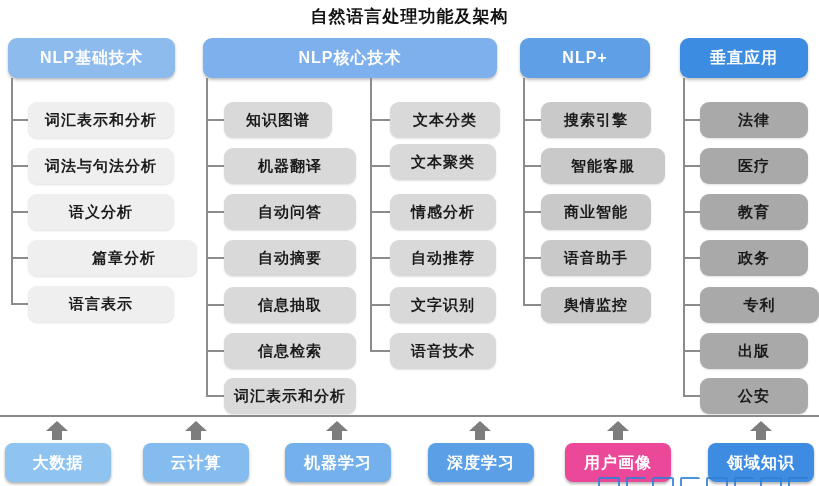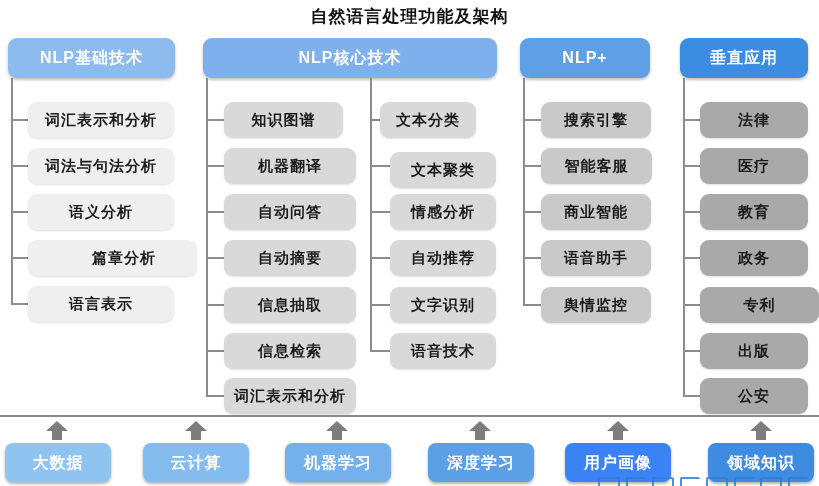--- a/index.html
+++ b/index.html
@@ -61,50 +61,50 @@
 
   <div class="hdr" style="left: 203px; top: 38px; width: 294px; background: rgb(125, 176, 236);">NLP核心技术</div>
   <div class="vline" style="left:206px;top:78px;height:319px;"></div>
   <div class="tick" style="left:206px;top:119px;width:18px;"></div>
   <div class="tick" style="left:206px;top:165px;width:18px;"></div>
   <div class="tick" style="left:206px;top:211px;width:18px;"></div>
   <div class="tick" style="left:206px;top:257px;width:18px;"></div>
   <div class="tick" style="left:206px;top:304px;width:18px;"></div>
   <div class="tick" style="left:206px;top:350px;width:18px;"></div>
   <div class="tick" style="left:206px;top:395px;width:18px;"></div>
-  <div class="box" style="left: 224px; top: 102px; width: 119px; background: rgb(217, 217, 217);">知识图谱</div>
+  <div class="box" style="left: 224px; top: 102px; width: 108px; background: rgb(217, 217, 217);">知识图谱</div>
   <div class="box" style="left: 224px; top: 148px; width: 132px; background: rgb(217, 217, 217);">机器翻译</div>
   <div class="box" style="left: 224px; top: 194px; width: 132px; background: rgb(217, 217, 217);">自动问答</div>
   <div class="box" style="left: 224px; top: 240px; width: 132px; background: rgb(217, 217, 217);">自动摘要</div>
   <div class="box" style="left: 224px; top: 287px; width: 132px; background: rgb(217, 217, 217);">信息抽取</div>
   <div class="box" style="left: 224px; top: 333px; width: 132px; background: rgb(217, 217, 217);">信息检索</div>
   <div class="box" style="left: 224px; top: 378px; width: 132px; background: rgb(217, 217, 217);">词汇表示和分析</div>
   <div class="vline" style="left:370px;top:78px;height:274px;"></div>
   <div class="tick" style="left:370px;top:119px;width:20px;"></div>
   <div class="tick" style="left:370px;top:165px;width:20px;"></div>
   <div class="tick" style="left:370px;top:211px;width:20px;"></div>
   <div class="tick" style="left:370px;top:257px;width:20px;"></div>
   <div class="tick" style="left:370px;top:304px;width:20px;"></div>
   <div class="tick" style="left:370px;top:350px;width:20px;"></div>
-  <div class="box" style="left: 380px; top: 102px; width: 96px; background: rgb(217, 217, 217);">文本分类</div>
-  <div class="box" style="left: 390px; top: 152px; width: 106px; background: rgb(217, 217, 217);">文本聚类</div>
+  <div class="box" style="left: 390px; top: 102px; width: 110px; background: rgb(217, 217, 217);">文本分类</div>
+  <div class="box" style="left: 390px; top: 144px; width: 106px; background: rgb(217, 217, 217);">文本聚类</div>
   <div class="box" style="left: 390px; top: 194px; width: 106px; background: rgb(217, 217, 217);">情感分析</div>
   <div class="box" style="left: 390px; top: 240px; width: 106px; background: rgb(217, 217, 217);">自动推荐</div>
   <div class="box" style="left: 390px; top: 287px; width: 106px; background: rgb(217, 217, 217);">文字识别</div>
   <div class="box" style="left: 390px; top: 333px; width: 106px; background: rgb(217, 217, 217);">语音技术</div>
 
   <div class="hdr" style="left: 520px; top: 38px; width: 130px; background: rgb(95, 159, 230);">NLP+</div>
   <div class="vline" style="left:523px;top:78px;height:228px;"></div>
   <div class="tick" style="left:523px;top:119px;width:18px;"></div>
   <div class="tick" style="left:523px;top:165px;width:18px;"></div>
   <div class="tick" style="left:523px;top:211px;width:18px;"></div>
   <div class="tick" style="left:523px;top:257px;width:18px;"></div>
   <div class="tick" style="left:523px;top:304px;width:18px;"></div>
   <div class="box" style="left: 541px; top: 102px; width: 110px; background: rgb(201, 201, 201);">搜索引擎</div>
-  <div class="box" style="left: 541px; top: 148px; width: 111px; background: rgb(201, 201, 201);">智能客服</div>
+  <div class="box" style="left: 541px; top: 148px; width: 124px; background: rgb(201, 201, 201);">智能客服</div>
   <div class="box" style="left: 541px; top: 194px; width: 110px; background: rgb(201, 201, 201);">商业智能</div>
   <div class="box" style="left: 541px; top: 240px; width: 110px; background: rgb(201, 201, 201);">语音助手</div>
   <div class="box" style="left: 541px; top: 287px; width: 110px; background: rgb(201, 201, 201);">舆情监控</div>
 
   <div class="hdr" style="left: 680px; top: 38px; width: 128px; background: rgb(60, 140, 226);">垂直应用</div>
   <div class="vline" style="left:683px;top:78px;height:319px;"></div>
   <div class="tick" style="left:683px;top:119px;width:17px;"></div>
   <div class="tick" style="left:683px;top:165px;width:17px;"></div>
   <div class="tick" style="left:683px;top:211px;width:17px;"></div>
   <div class="tick" style="left:683px;top:257px;width:17px;"></div>
@@ -131,21 +131,21 @@
   <div class="arrow-stem" style="left:475px;"></div>
   <div class="arrow-tri" style="left:607px;"></div>
   <div class="arrow-stem" style="left:613px;"></div>
   <div class="arrow-tri" style="left:750px;"></div>
   <div class="arrow-stem" style="left:756px;"></div>
 
   <div class="fbox" style="left: 5px; background: rgb(143, 195, 240);">大数据</div>
   <div class="fbox" style="left: 143px; background: rgb(133, 188, 239);">云计算</div>
   <div class="fbox" style="left: 285px; background: rgb(116, 176, 236);">机器学习</div>
   <div class="fbox" style="left: 428px; background: rgb(91, 159, 230);">深度学习</div>
-  <div class="fbox" style="left: 565px; background: #3b82f6;">用户画像</div>
+  <div class="fbox" style="left: 565px; background: #ec4899;">用户画像</div>
   <div class="fbox" style="left: 708px; background: rgb(62, 140, 225);">领域知识</div>
 
   <div class="wm">
     <div class="frag"></div>
     <div class="frag n"></div>
     <div class="frag"></div>
     <div class="frag n"></div>
     <div class="frag"></div>
     <div class="frag n"></div>
     <div class="frag"></div>

